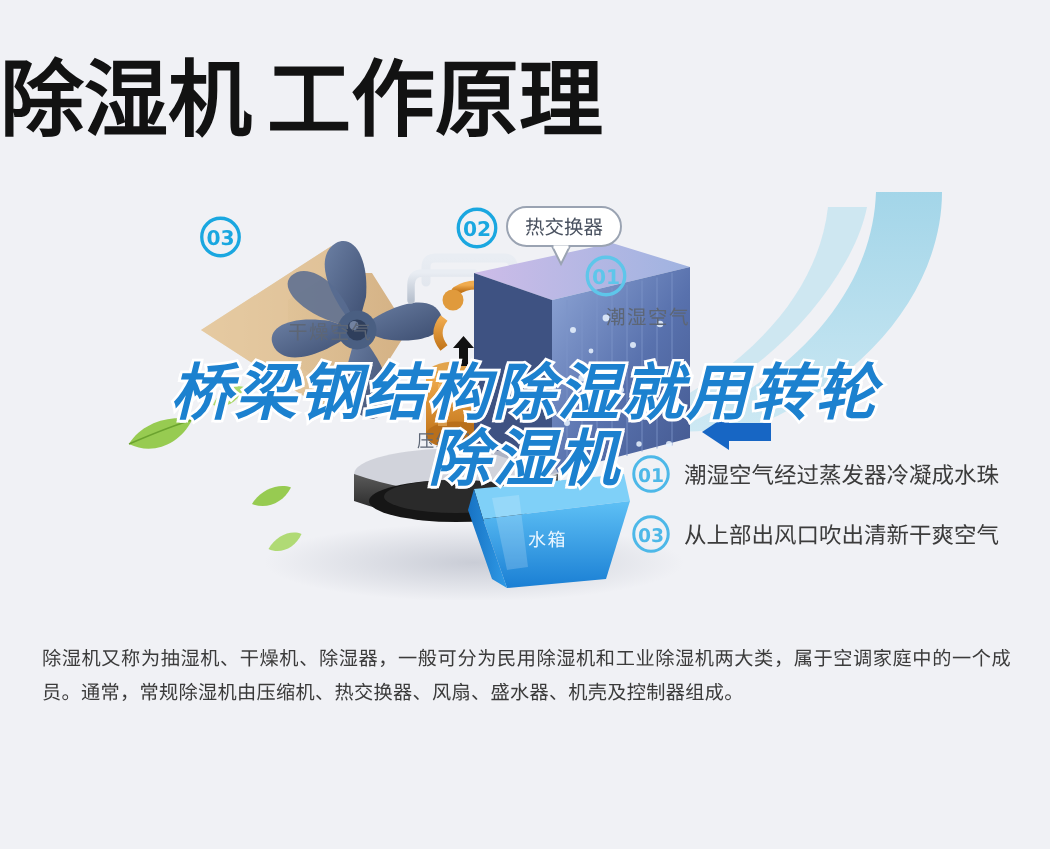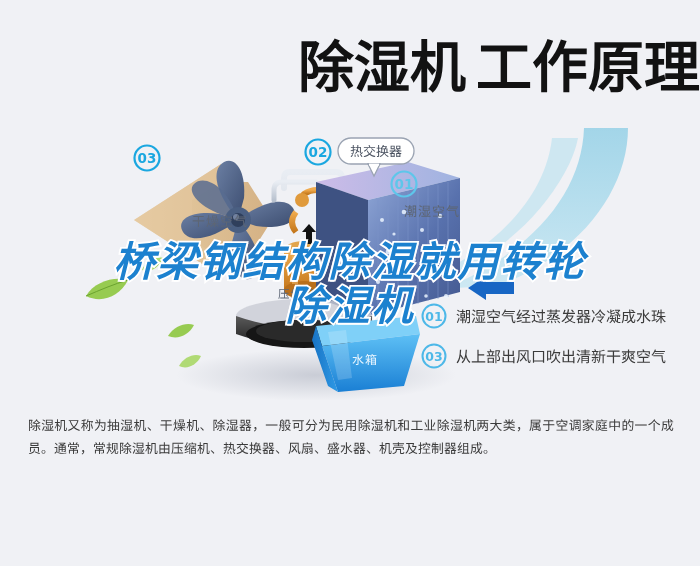--- a/index.html
+++ b/index.html
@@ -9,21 +9,21 @@
     background:#f0f0f5;
     font-family:"Liberation Sans","DejaVu Sans",sans-serif;
     overflow:hidden;
     position:relative;
   }
   .page{position:relative;width:700px;height:566px;overflow:hidden;background:#f0f1f5;}
 
   
   .title-wrap{
     position:absolute;left:0;top:28px;width:700px;height:80px;
-    display:flex;align-items:center;justify-content:flex-end;
+    display:flex;align-items:center;justify-content:flex-start;
     z-index:5;
   }
   .title{
     font-size:56px;line-height:1;
     font-weight:700;
     color:#121212;
     letter-spacing:1px;
     white-space:nowrap;
     font-family:"DejaVu Sans","Liberation Sans",sans-serif;
   }
@@ -52,21 +52,21 @@
     paint-order:stroke fill;
     text-shadow:
        0 2px 0 rgba(255,255,255,.9),
        0 -1px 0 rgba(255,255,255,.9),
        2px 0 0 rgba(255,255,255,.9),
       -2px 0 0 rgba(255,255,255,.9);
   }
 
   
   .copy{
-    position:absolute;left:28px;top:414px;width:646px;z-index:6;
+    position:absolute;left:28px;top:428px;width:646px;z-index:6;
   }
   .copy p{
     margin:0 0 14px 0;
     font-size:12.8px;
     line-height:23px;
     color:#3b3b3b;
     font-family:"DejaVu Sans","Liberation Sans",sans-serif;
     letter-spacing:.2px;
     text-align:justify;
   }

